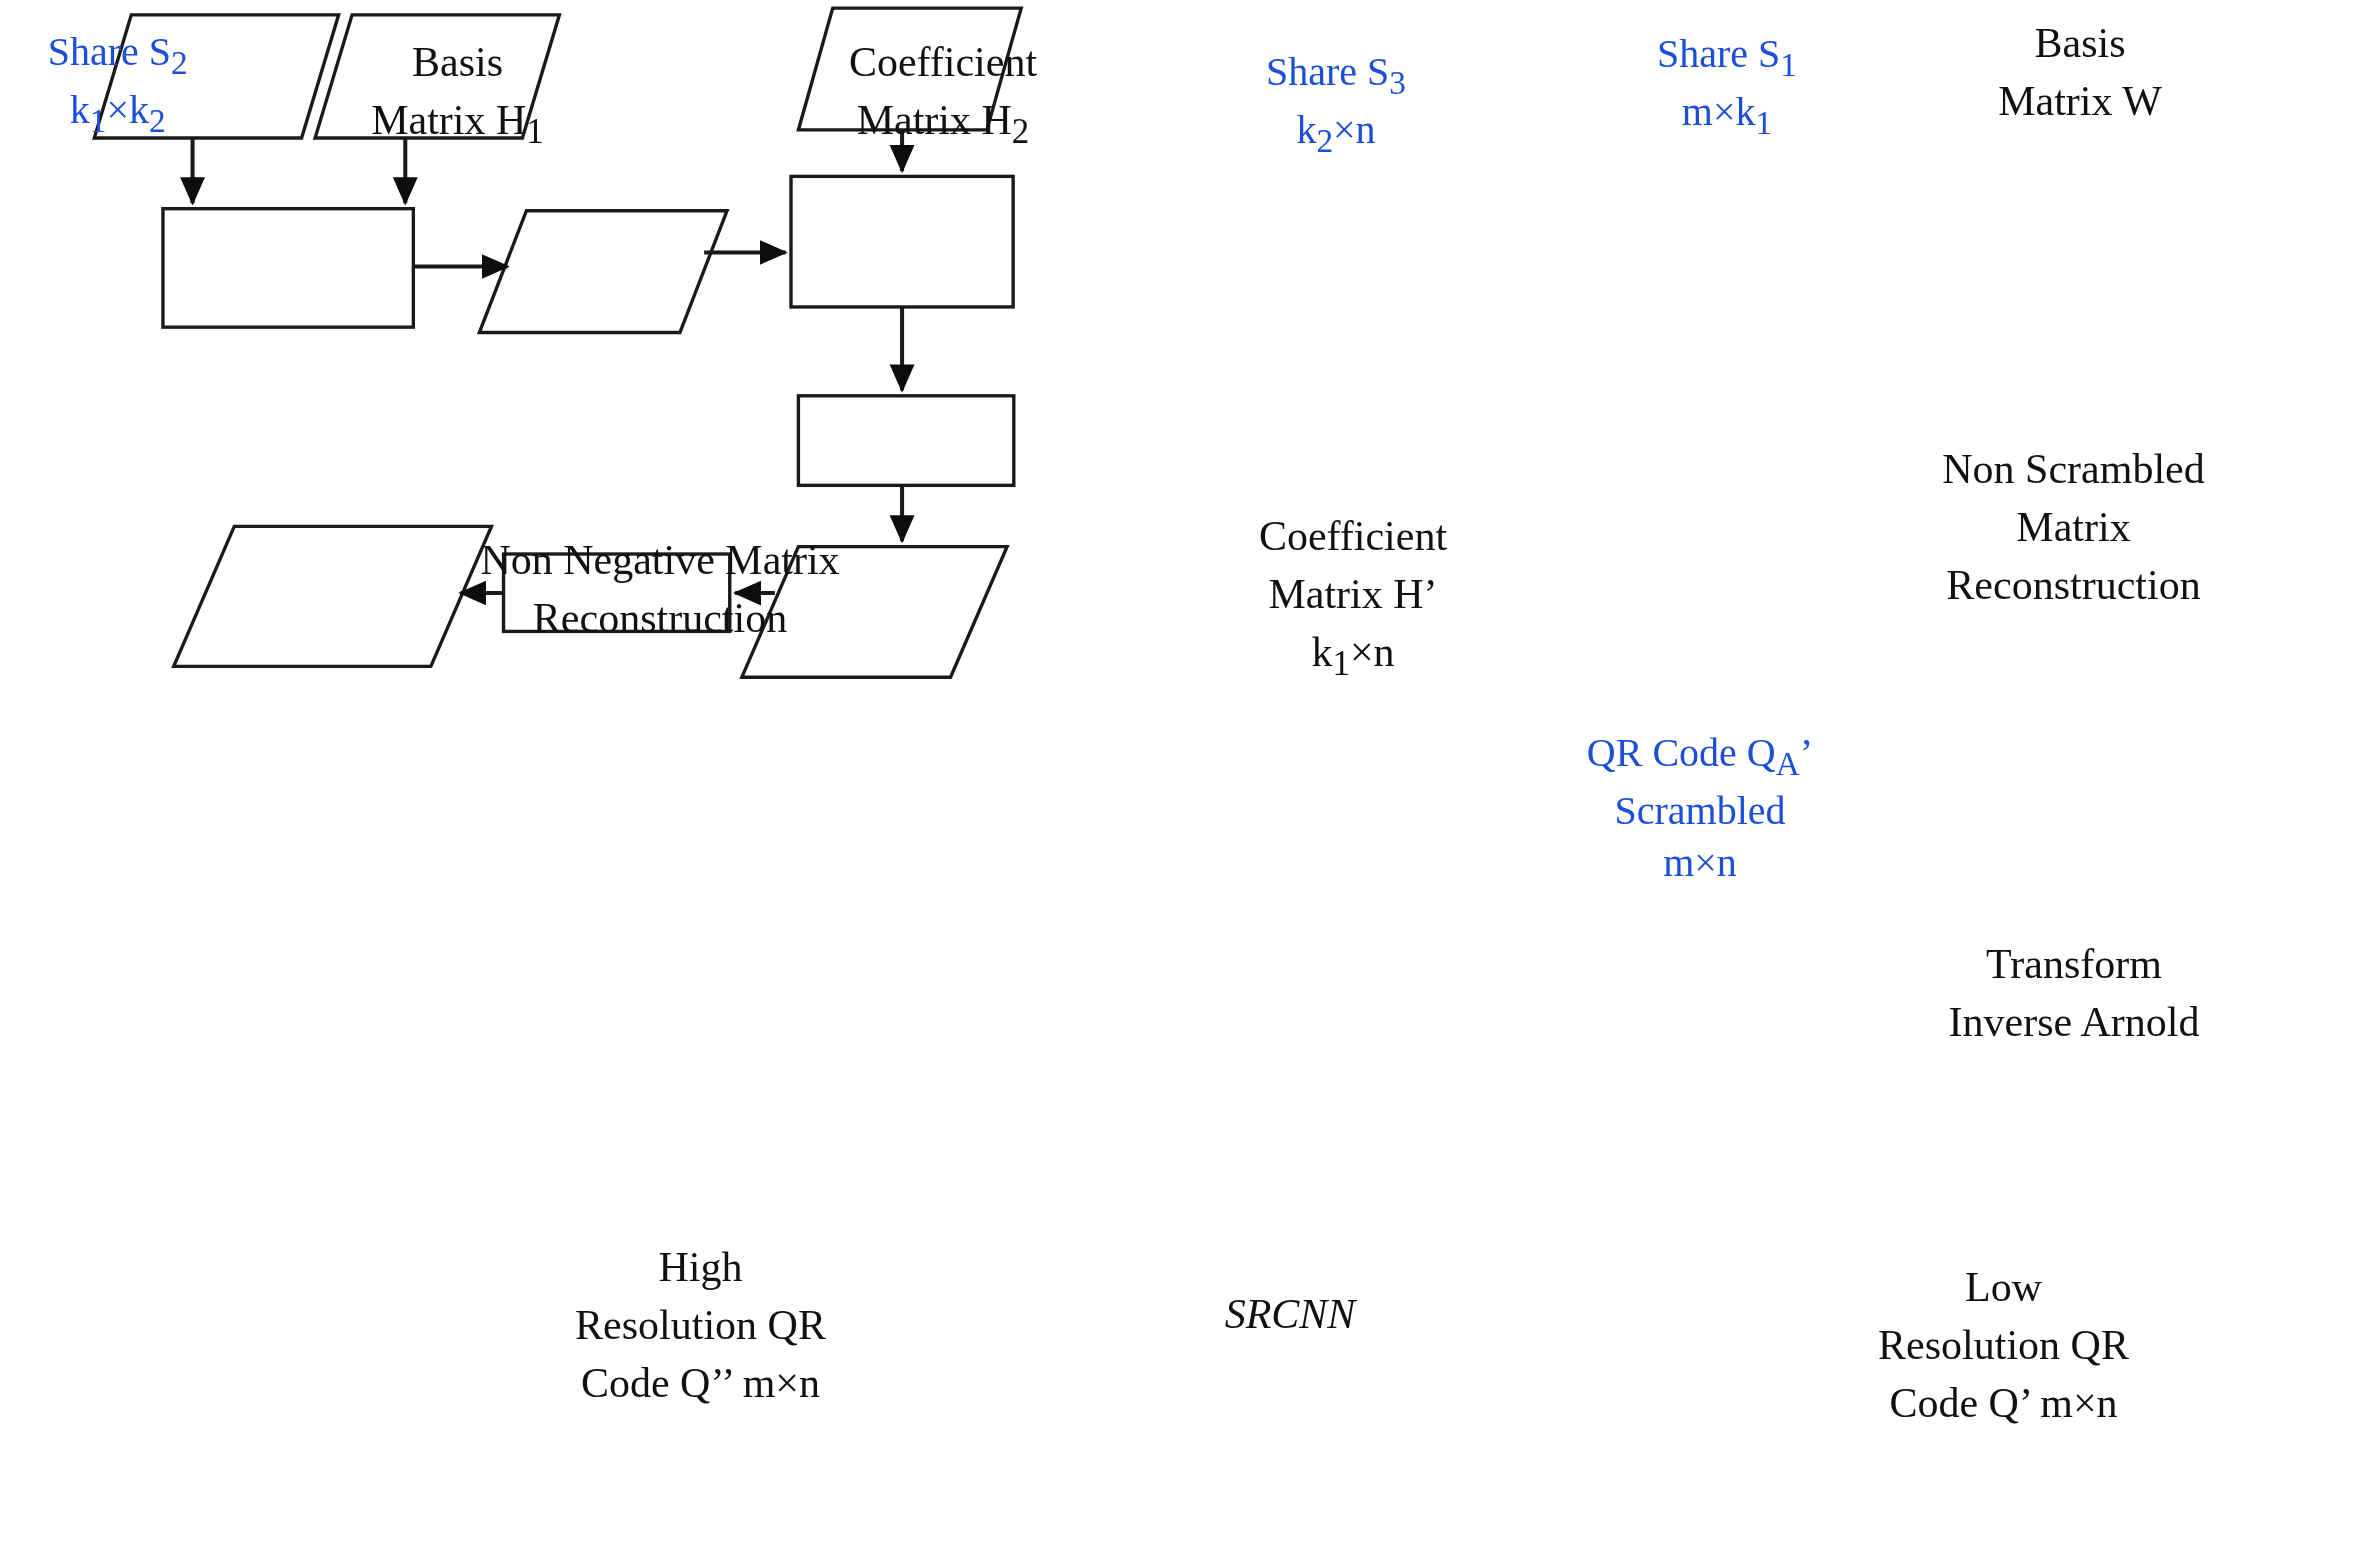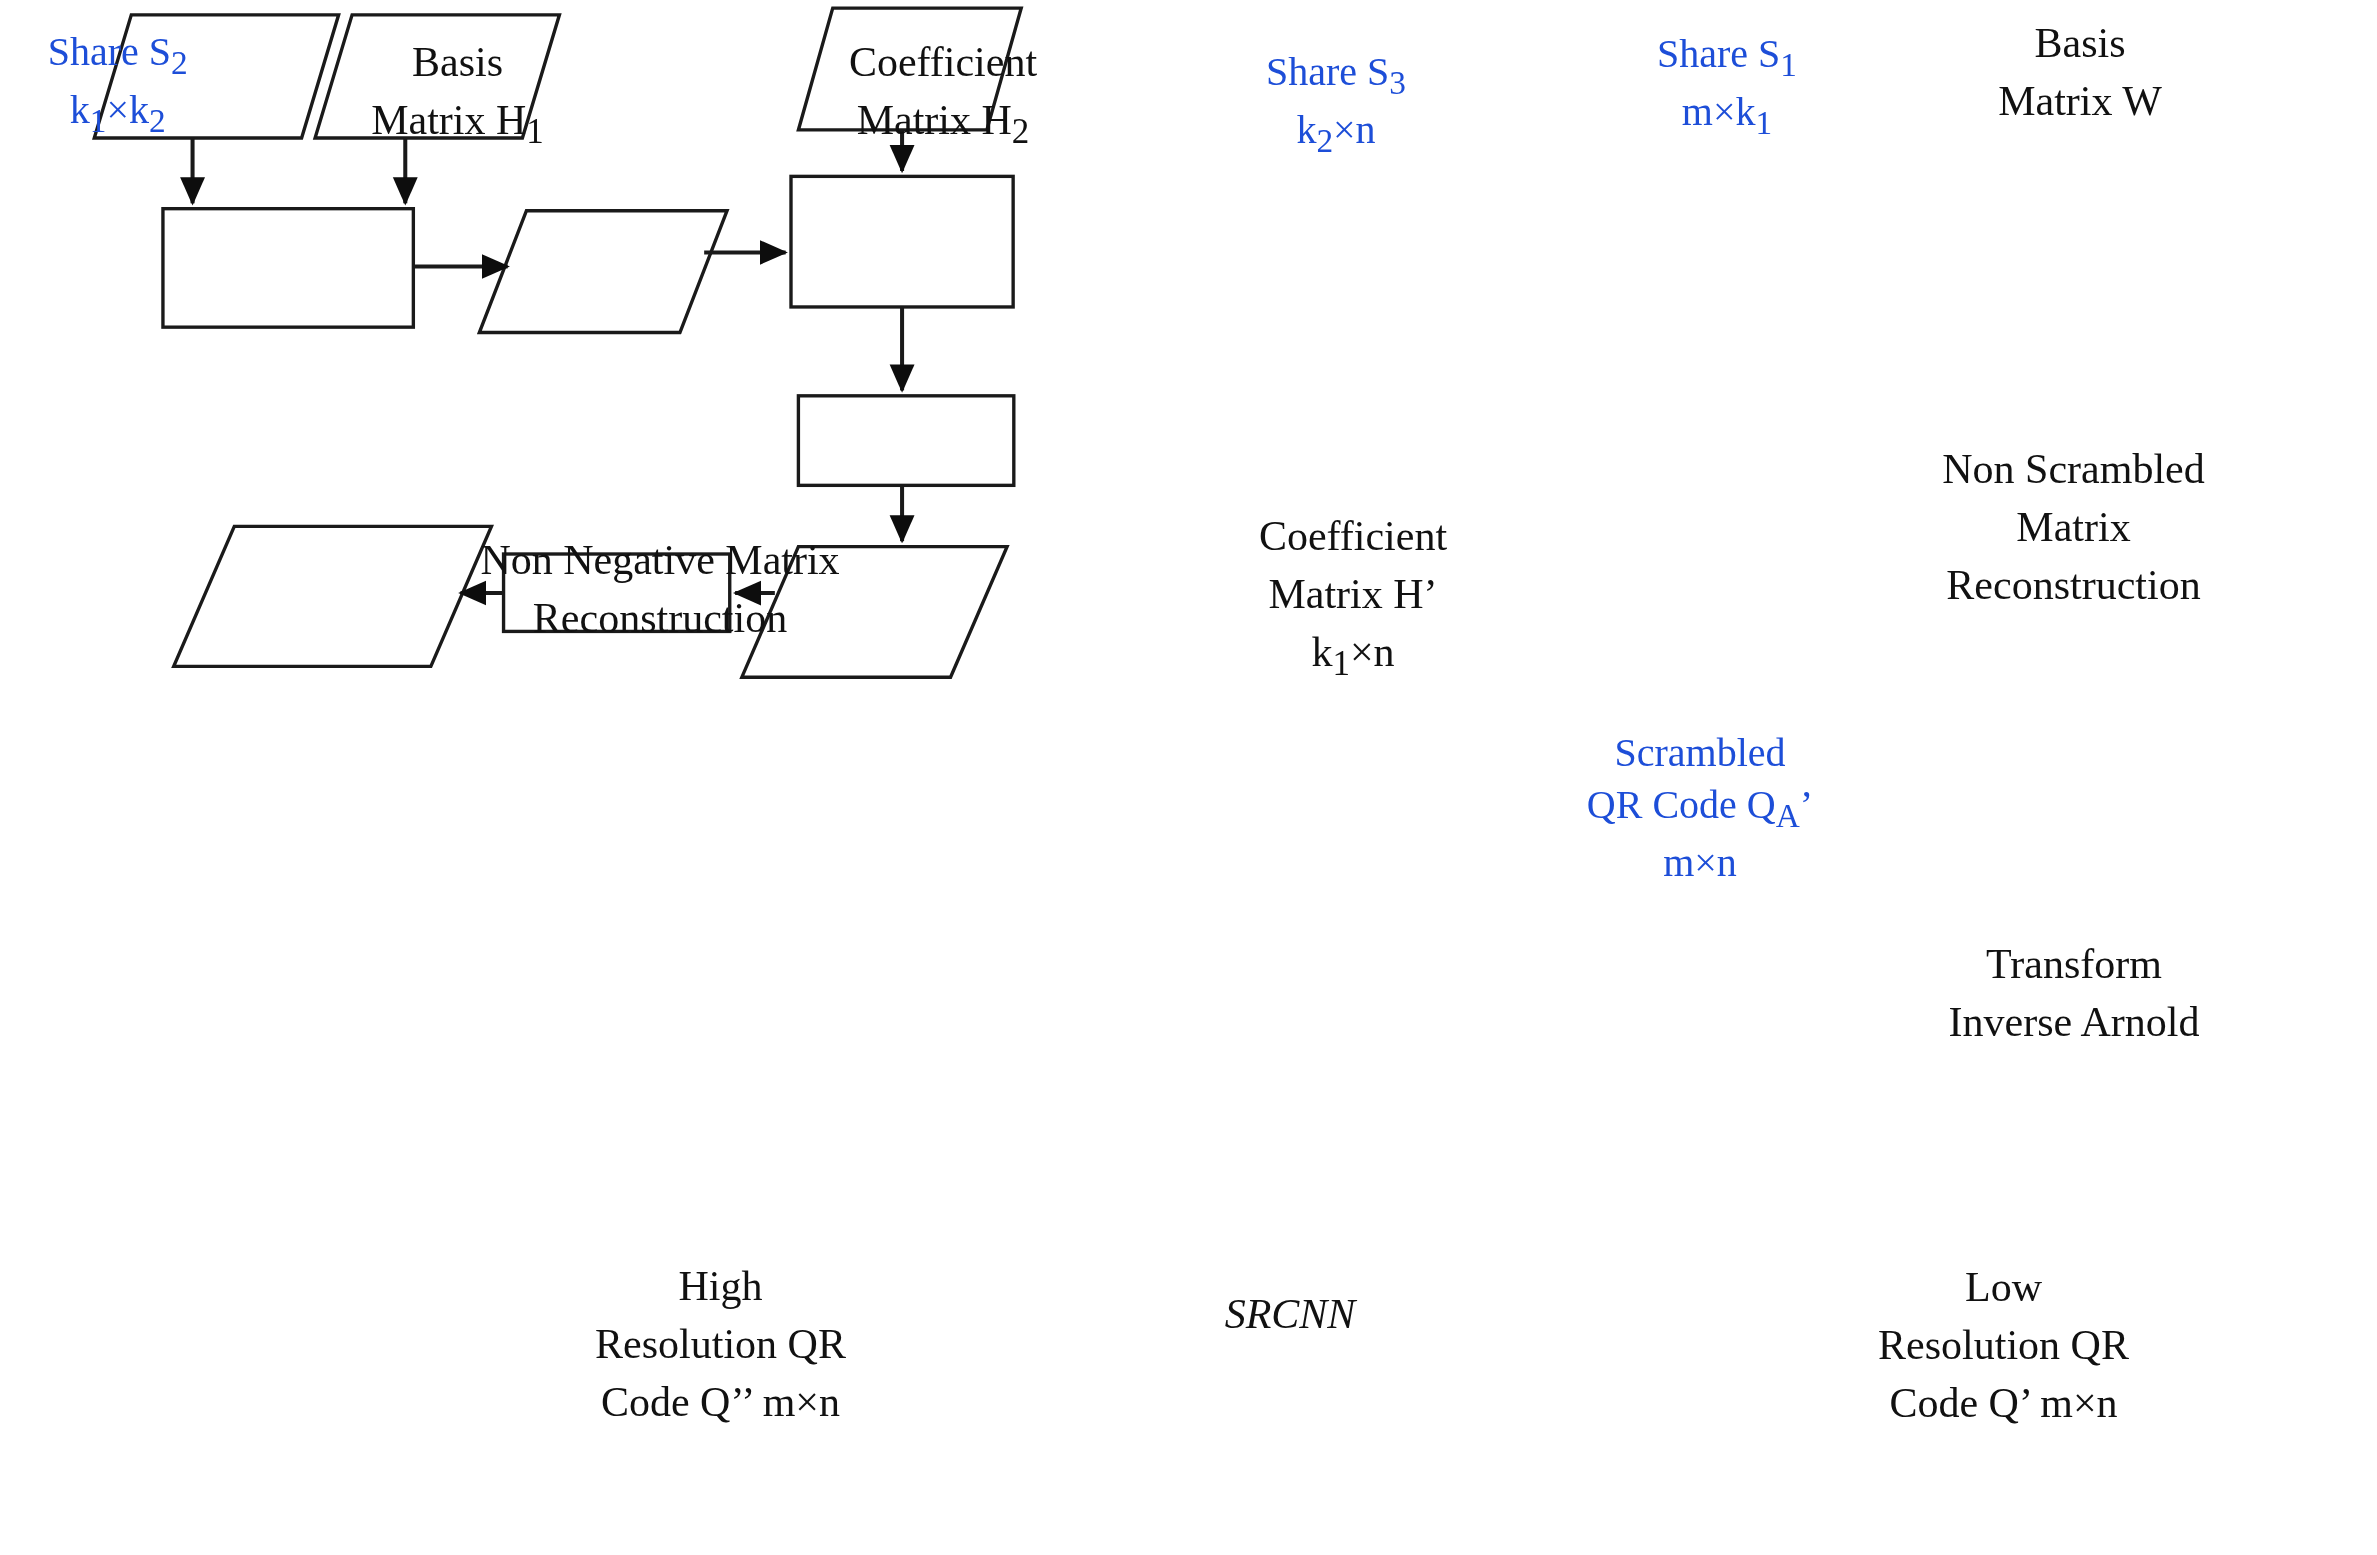--- a/index.html
+++ b/index.html
@@ -142,21 +142,21 @@
   <div class="node-text" style="left:1795px; top:1259px; width:417px;">
     <div>Low</div>
     <div>Resolution QR</div>
     <div><span>Code </span><span class="it">Q</span><span class="it">’ m×n</span></div>
   </div>
 
   <div class="node-text" style="left:1177px; top:1286px; width:226px;font-style:italic;">
     <div>SRCNN</div>
   </div>
 
-  <div class="node-text" style="left:512px; top:1239px; width:417px;margin-top:19px;">
+  <div class="node-text" style="left:492px; top:1239px; width:417px;">
     <div>High</div>
     <div>Resolution QR</div>
     <div><span>Code </span><span class="it">Q</span><span class="it">’’ m×n</span></div>
   </div>
 
   <div class="side-text" style="left:6.7px; top:25.6px; width:222px;">
     <div><span>Share </span><span class="it">S</span><sub>2</sub></div>
     <div><span class="it">k</span><sub>1</sub><span class="it">×k</span><sub>2</sub></div>
   </div>
 
@@ -164,19 +164,19 @@
     <div><span>Share </span><span class="it">S</span><sub>3</sub></div>
     <div><span class="it">k</span><sub>2</sub><span class="it">×n</span></div>
   </div>
 
   <div class="side-text" style="left:1616px; top:28px; width:222px;">
     <div><span>Share </span><span class="it">S</span><sub>1</sub></div>
     <div><span class="it">m×k</span><sub>1</sub></div>
   </div>
 
   <div class="side-text" style="left:1525px; top:727px; width:350px;">
+    <div><span>QR Code </span><span class="it">Q</span><sub>A</sub><span>’</span></div>
     <div>Scrambled</div>
-    <div><span>QR Code </span><span class="it">Q</span><sub>A</sub><span>’</span></div>
     <div><span class="it">m×n</span></div>
   </div>
 
 </div>
 
 
 </body></html>

